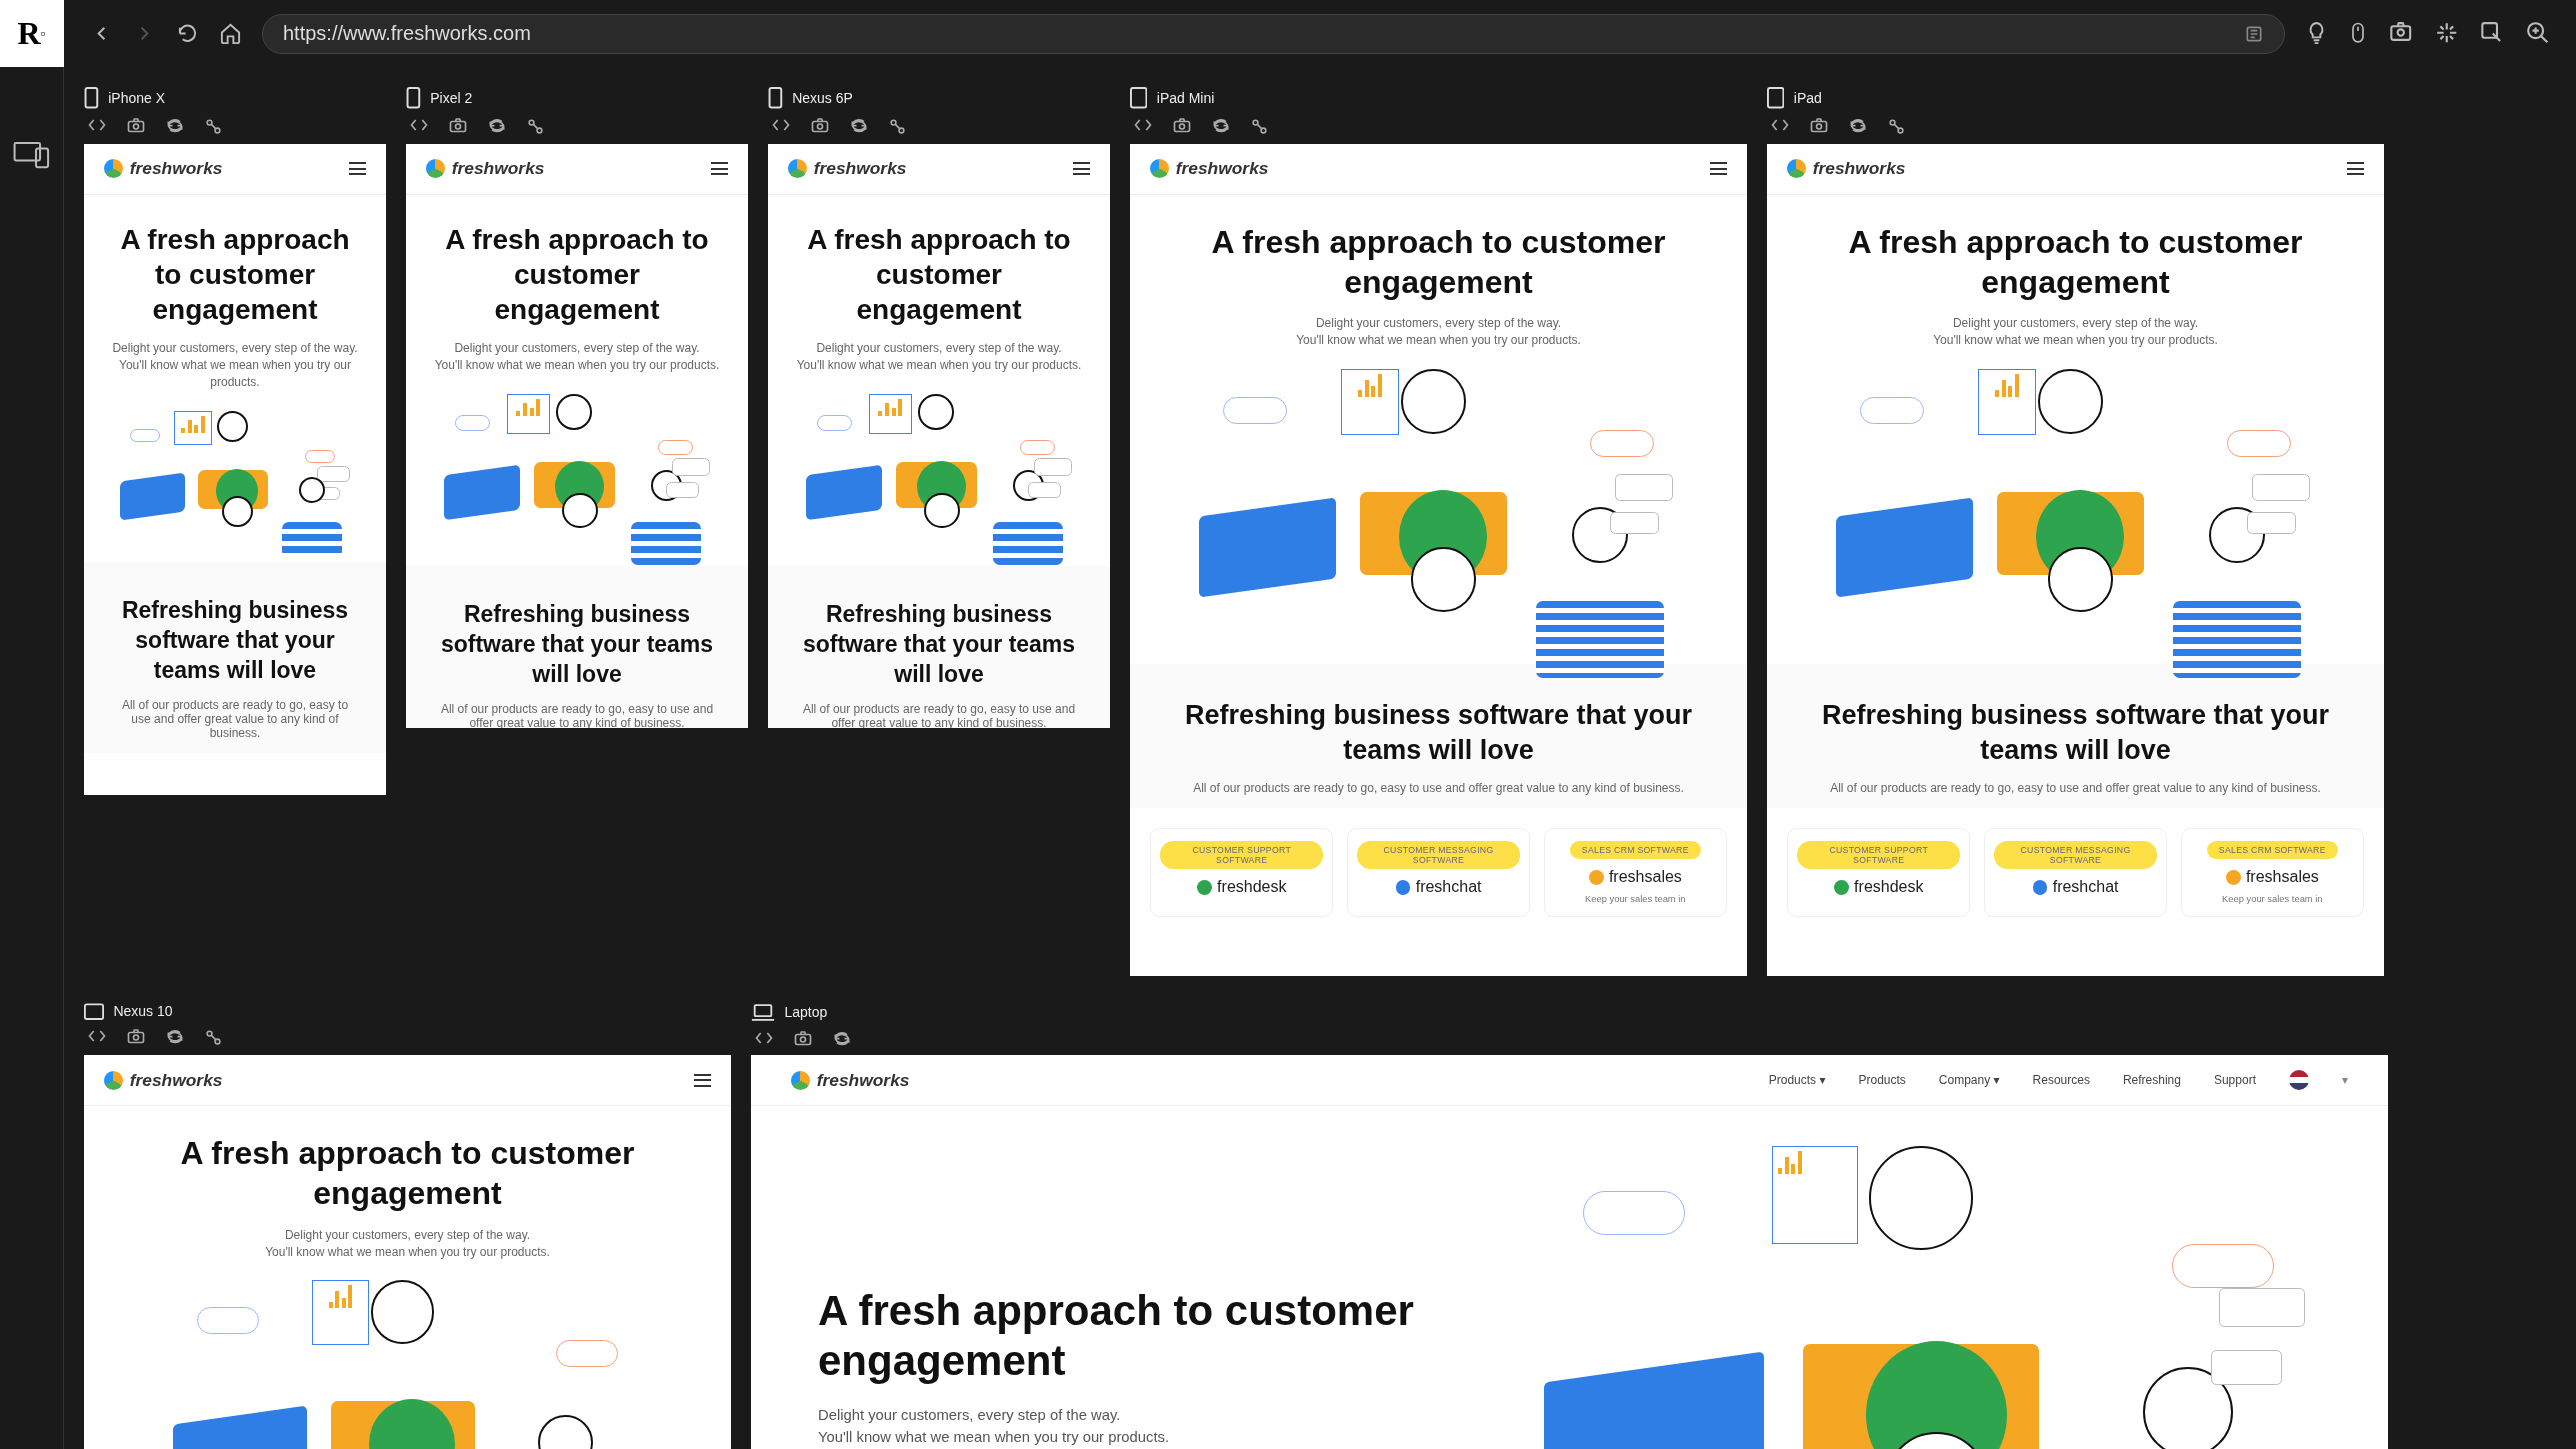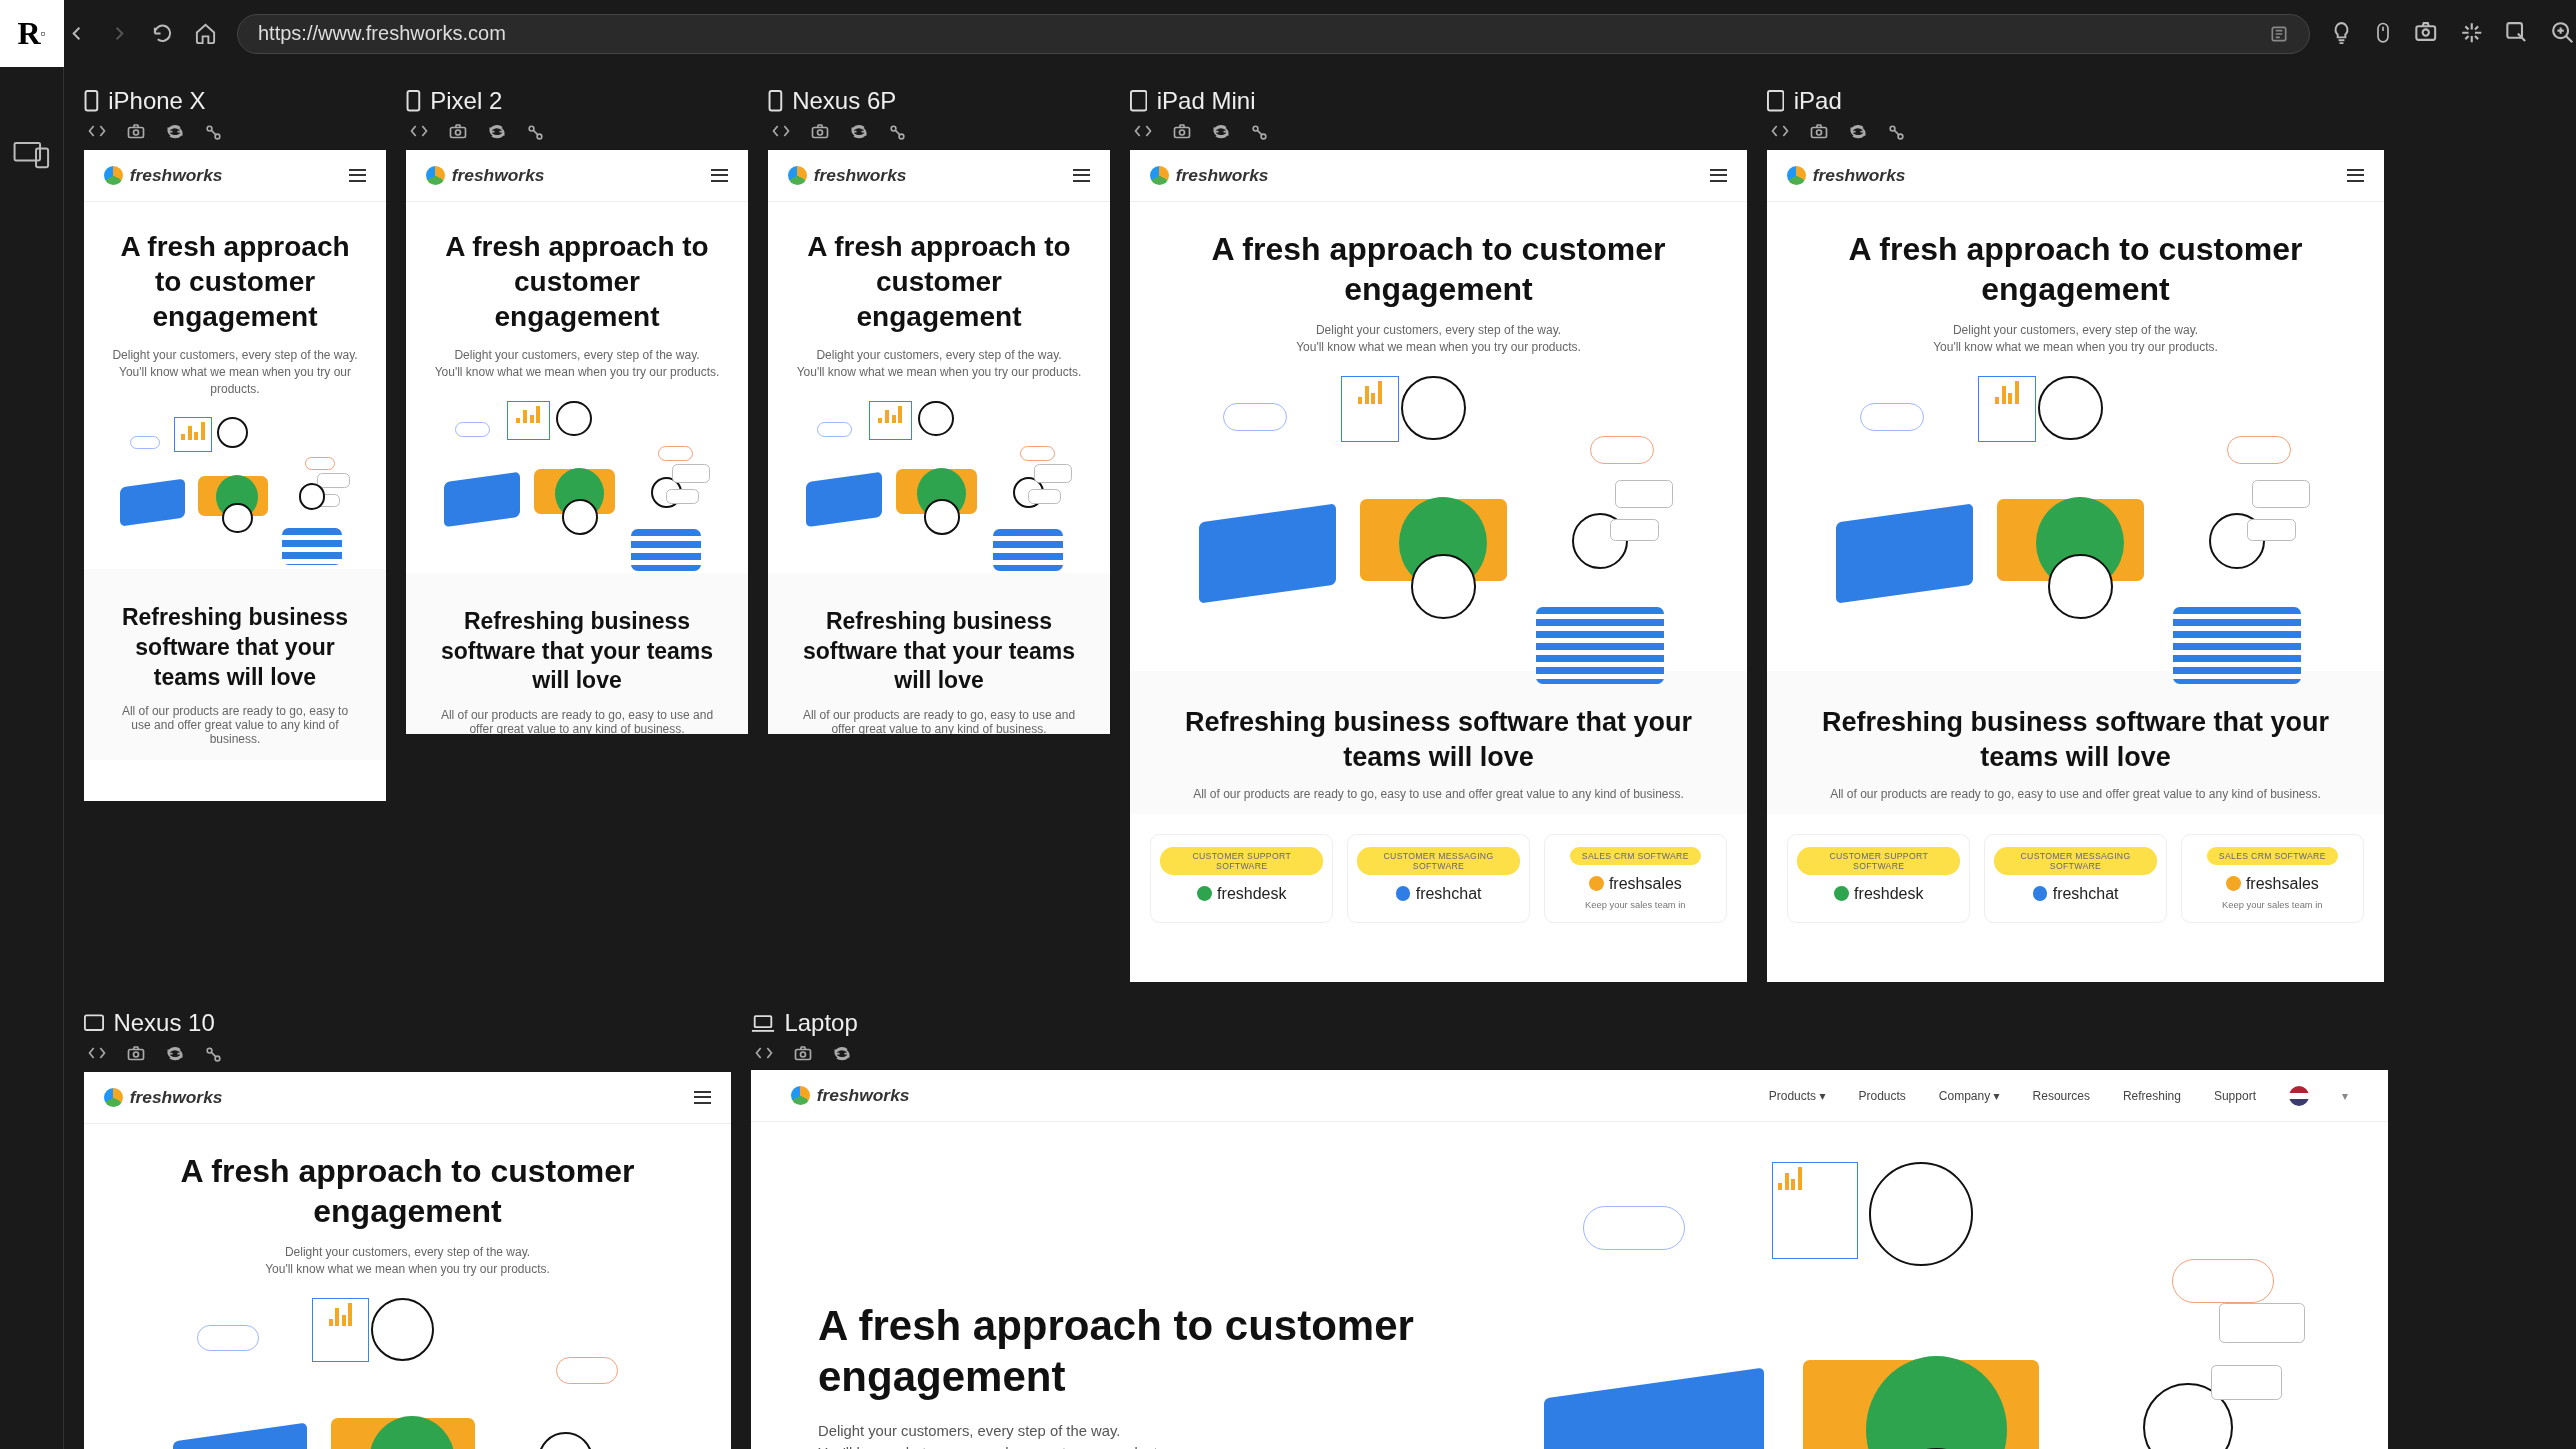--- a/index.html
+++ b/index.html
@@ -29,37 +29,37 @@
 }
 .rail-icon {
   width: 40px; height: 40px; margin-top: 67px;
   display: flex; align-items: center; justify-content: center;
   color: #aaa;
 }
 .main { flex: 1; display: flex; flex-direction: column; }
 .topbar {
   height: 67px;
   display: flex; align-items: center;
-  padding: 0 1px; gap: 20px;
+  padding: 0 26px; gap: 20px;
 }
 .nav-btn { color: #bbb; cursor: pointer; display:flex; align-items:center; }
 .nav-btn.dim { color: #555; }
 .url-bar {
   flex: 1; height: 40px;
   background: #2a2a2a; border: 0.7px solid #444; border-radius: 20px;
   display: flex; align-items: center; padding: 0 20px;
   color: #ddd; font-size: 20px;
 }
 .url-bar .reader { margin-left: auto; color: #888; }
 .right-tools { display: flex; gap: 20px; color: #bbb; }
 .right-tools > div { cursor: pointer; }
 .content { flex: 1; padding: 20px 20px; overflow: auto; }
 .device-row { display: flex; gap: 20px; margin-bottom: 27px; align-items: flex-start; flex-wrap: wrap; }
 .device-col { display: flex; flex-direction: column; gap: 8px; }
-.device-header { display: flex; align-items: center; gap: 9.4px; font-size: 24px; color: #eee; }
+.device-header { display: flex; align-items: center; gap: 9.4px; font-size: 14px; color: #eee; }
 .device-tools { display: flex; gap: 19px; color: #aaa; padding-left: 2.7px; }
 .device-tools > div { cursor: pointer; }
 .preview {
   background: #fff; color: #111;
   overflow: hidden;
 }
 
 .preview.phone { width: 302px; height: 651px; }
 .preview.phone2 { width: 342px; height: 584px; }
 .preview.tablet { width: 617px; height: 832px; }

